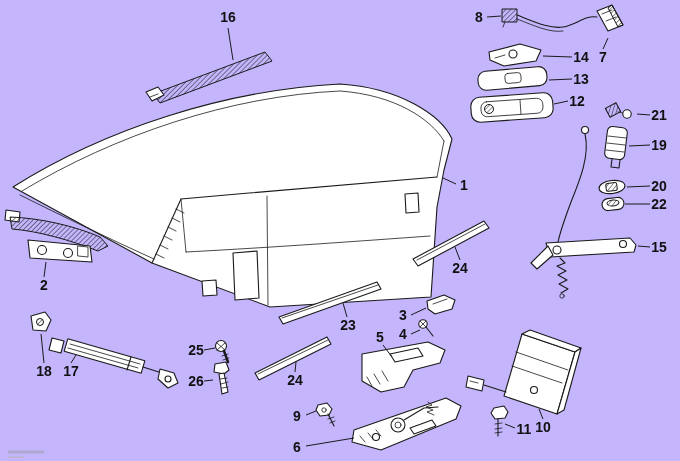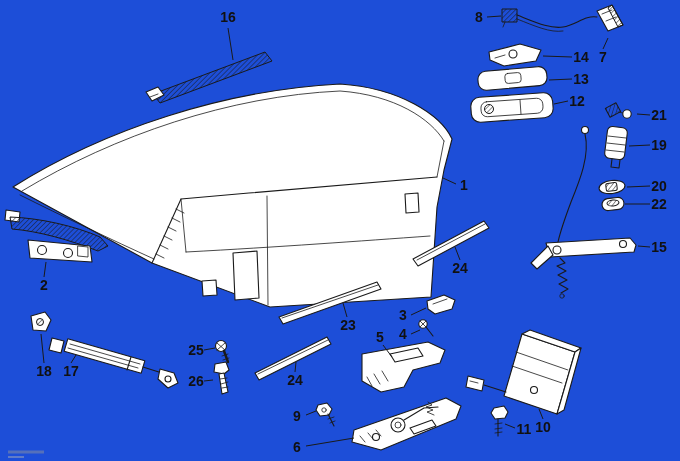--- a/index.html
+++ b/index.html
@@ -1,17 +1,17 @@
 <!DOCTYPE html>
 <html><head>
 <meta charset="utf-8">
 <title>Diagram</title>
 <style>
   html,body{margin:0;padding:0;background:#ffffff;}
-  .stage{position:relative;width:680px;height:461px;background:#1d4ed8;overflow:hidden;}
+  .stage{position:relative;width:680px;height:461px;background:#c4b5fd;overflow:hidden;}
   svg{display:block;}
   .lbl{font:bold 14px "Liberation Sans",sans-serif;fill:#111111;text-anchor:middle;cursor:pointer;}
   .ln line{stroke:#1a1a1a;stroke-width:1;}
   .f{fill:#ffffff;stroke:#1a1a1a;stroke-width:1.1;stroke-linejoin:round;stroke-linecap:round;}
   .s{fill:none;stroke:#1a1a1a;stroke-width:1.1;stroke-linejoin:round;stroke-linecap:round;}
   .thin{stroke-width:0.8;}
   .thick{stroke-width:2.4;}
   .h{fill:url(#hatch);stroke:#1a1a1a;stroke-width:1;stroke-linejoin:round;}
 </style>
 </head>

